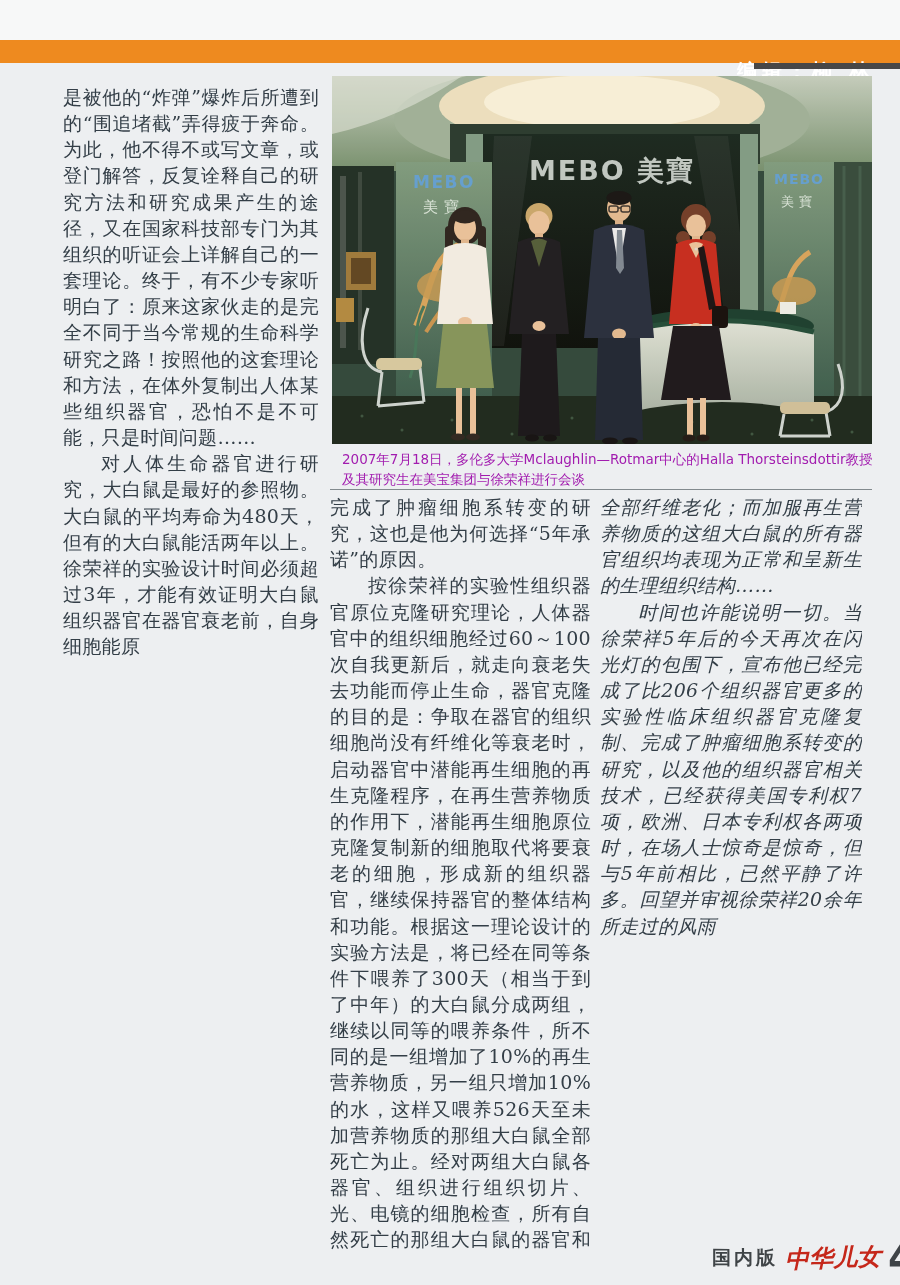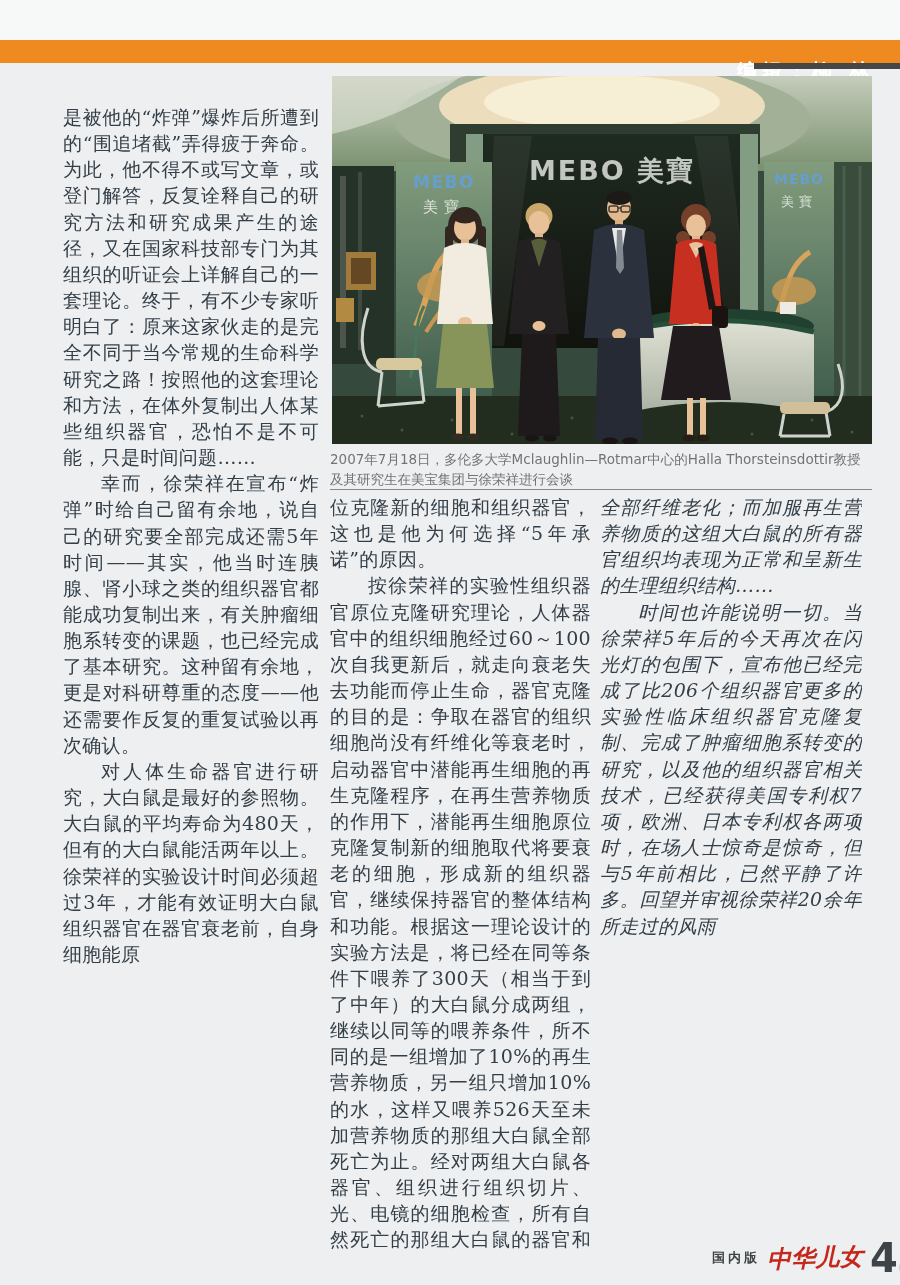--- a/index.html
+++ b/index.html
@@ -8,51 +8,50 @@
   .top-strip{position:absolute;top:0;left:0;width:900px;height:40px;background:#f7f8f8;}
   .topbar{position:absolute;top:40px;left:0;width:900px;height:23px;background:#ee8a1f;}
   .editor{position:absolute;right:26px;top:58px;color:#ffffff;
           font-family:"DejaVu Sans", sans-serif;font-size:20px;letter-spacing:5px;font-weight:bold;}
   .topbar-underline{position:absolute;top:63px;left:754px;width:146px;height:6px;background:#474747;}
 
   .col{position:absolute;font-size:19px;line-height:26.15px;color:#333e47;
        text-align:justify;letter-spacing:0.3px;overflow:hidden;}
   .col p{margin:0;text-indent:2em;}
   .col p.cont{text-indent:0;}
-  .col-left{left:63px;top:84px;width:256px;height:1180px;margin-top:20px;}
+  .col-left{left:63px;top:84px;width:256px;height:1180px;}
   .col-mid{left:330px;top:494px;width:261px;height:762px;}
   .col-right{left:600px;top:494px;width:262px;height:762px;font-style:italic;}
 
   .photo{position:absolute;left:332px;top:76px;width:540px;height:368px;background:#2c463a;}
   .photo svg{display:block;}
-  .caption{position:absolute;left:330px;top:449px;width:540px;
-           font-family:"DejaVu Sans", sans-serif;font-size:13.5px;line-height:20px;color:#737373;}
+  .caption{position:absolute;left:342px;top:449px;width:540px;
+           font-family:"DejaVu Sans", sans-serif;font-size:13.5px;line-height:20px;color:#a21caf;}
   .caption-rule{position:absolute;left:330px;top:489px;width:542px;height:1px;background:#828a8e;}
 
   .footer{position:absolute;left:712px;top:1238px;display:flex;align-items:center;gap:7px;}
-  .edition{font-family:Liberation Serif, serif;font-size:13px;font-weight:bold;
+  .edition{font-family:Liberation Serif, serif;font-size:19px;font-weight:bold;
            color:#3f4447;letter-spacing:3px;white-space:nowrap;}
   .mag{font-family:"DejaVu Serif", serif;font-style:italic;font-weight:bold;
        font-size:24px;color:#c5271a;white-space:nowrap;transform:rotate(-2deg);}
   .pagenum{font-family:"DejaVu Sans", sans-serif;font-size:40px;font-weight:800;
            color:#3e4347;letter-spacing:-1px;line-height:1;}
 </style>
 </head>
 <body>
 
 <div class="page">
 
   <div class="top-strip"></div>
   <div class="topbar"></div>
   <span class="editor">编辑：柳 林</span>
   <div class="topbar-underline"></div>
 
   <div class="col col-left">
     <p class="cont">是被他的“炸弹”爆炸后所遭到的“围追堵截”弄得疲于奔命。为此，他不得不或写文章，或登门解答，反复诠释自己的研究方法和研究成果产生的途径，又在国家科技部专门为其组织的听证会上详解自己的一套理论。终于，有不少专家听明白了：原来这家伙走的是完全不同于当今常规的生命科学研究之路！按照他的这套理论和方法，在体外复制出人体某些组织器官，恐怕不是不可能，只是时间问题……</p>
-    <p>幸而，徐荣祥在宣布“炸弹”时给自己留有余地，说自己的研究要全部完成还需5年时间——其实，他当时连胰腺、肾小球之类的组织器官都能成功复制出来，有关肿瘤细胞系转变的课题，也已经完成了基本研究。这种留有余地，更是对科研尊重的态度——他还需要作反复的重复试验以再次确认。</p>
     <p>对人体生命器官进行研究，大白鼠是最好的参照物。大白鼠的平均寿命为480天，但有的大白鼠能活两年以上。徐荣祥的实验设计时间必须超过3年，才能有效证明大白鼠组织器官在器官衰老前，自身细胞能原</p>
   </div>
 
   <div class="photo">
     <svg width="540" height="368" viewBox="0 0 540 368">
       <defs>
         <linearGradient id="ceil" x1="0" y1="0" x2="0" y2="1">
           <stop offset="0" stop-color="#c3cfc0"></stop>
             <stop offset="1" stop-color="#73906f"></stop>
         </linearGradient>
@@ -209,21 +208,21 @@
       </g>
 
       <rect width="540" height="368" fill="#e8a05a" opacity="0.05"></rect>
     </svg>
   </div>
 
   <div class="caption">2007年7月18日，多伦多大学Mclaughlin—Rotmar中心的Halla Thorsteinsdottir教授及其研究生在美宝集团与徐荣祥进行会谈</div>
   <div class="caption-rule"></div>
 
   <div class="col col-mid">
-    <p class="cont">位克隆新的细胞和组织器官，这也是他为何选择“5年承诺”的原因。</p>
+    <p class="cont">完成了肿瘤细胞系转变的研究，这也是他为何选择“5年承诺”的原因。</p>
     <p>按徐荣祥的实验性组织器官原位克隆研究理论，人体器官中的组织细胞经过60～100次自我更新后，就走向衰老失去功能而停止生命，器官克隆的目的是：争取在器官的组织细胞尚没有纤维化等衰老时，启动器官中潜能再生细胞的再生克隆程序，在再生营养物质的作用下，潜能再生细胞原位克隆复制新的细胞取代将要衰老的细胞，形成新的组织器官，继续保持器官的整体结构和功能。根据这一理论设计的实验方法是，将已经在同等条件下喂养了300天（相当于到了中年）的大白鼠分成两组，继续以同等的喂养条件，所不同的是一组增加了10%的再生营养物质，另一组只增加10%的水，这样又喂养526天至未加营养物质的那组大白鼠全部死亡为止。经对两组大白鼠各器官、组织进行组织切片、光、电镜的细胞检查，所有自然死亡的那组大白鼠的器官和心肌组织，已经</p>
   </div>
 
   <div class="col col-right">
     <p class="cont">全部纤维老化；而加服再生营养物质的这组大白鼠的所有器官组织均表现为正常和呈新生的生理组织结构……</p>
     <p>时间也许能说明一切。当徐荣祥5年后的今天再次在闪光灯的包围下，宣布他已经完成了比206个组织器官更多的实验性临床组织器官克隆复制、完成了肿瘤细胞系转变的研究，以及他的组织器官相关技术，已经获得美国专利权7项，欧洲、日本专利权各两项时，在场人士惊奇是惊奇，但与5年前相比，已然平静了许多。回望并审视徐荣祥20余年所走过的风雨</p>
   </div>
 
   <div class="footer">
     <span class="edition">国内版</span>

